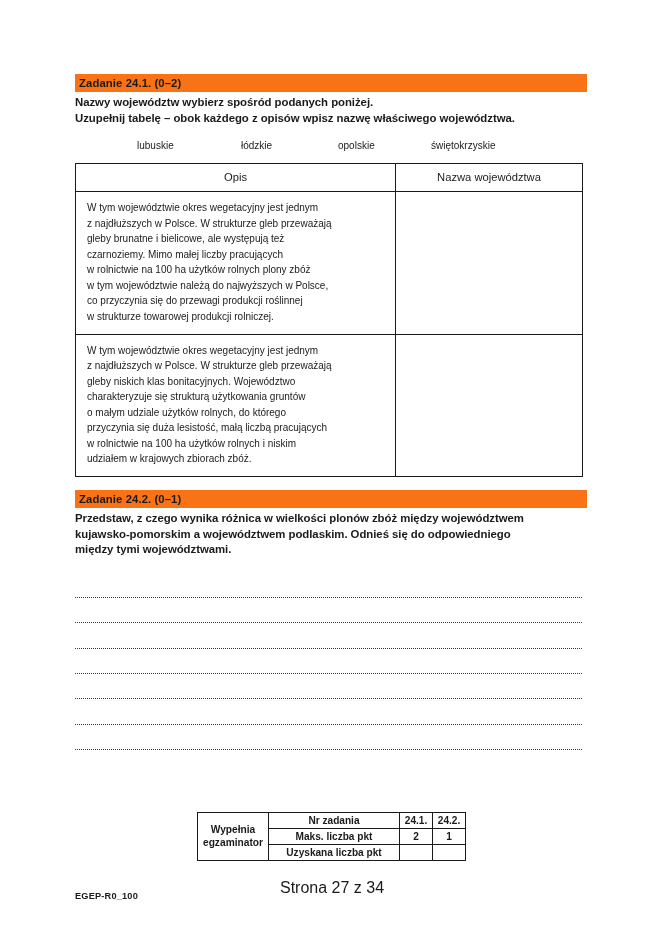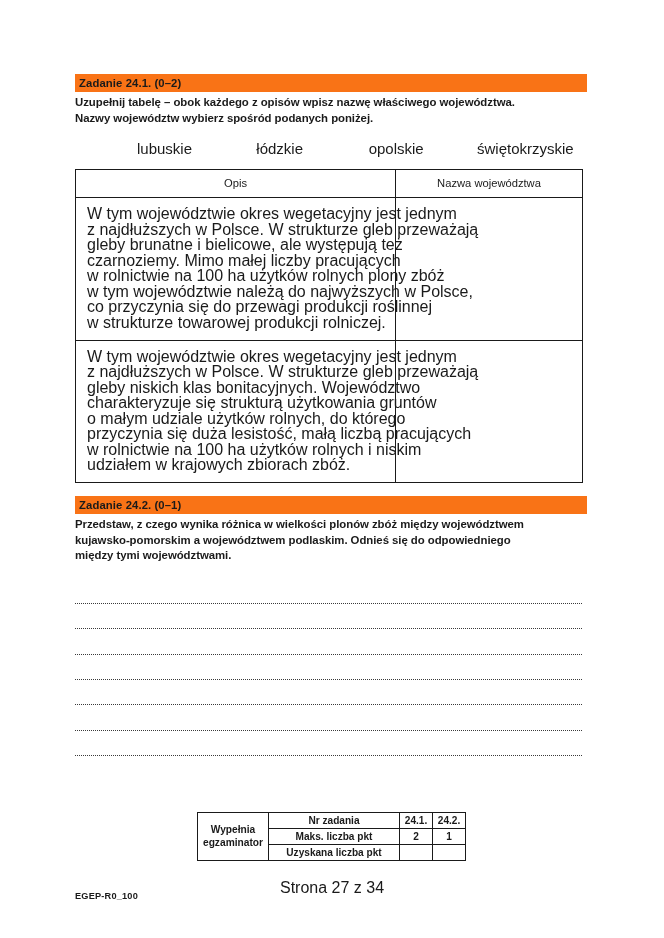--- a/index.html
+++ b/index.html
@@ -47,24 +47,23 @@
     font-size: 11.4px;
     line-height: 15.6px;
     margin-top: 3px;
     letter-spacing: -0.05px;
   }
   .task-instruction div { white-space: nowrap; }
 
   
   .word-bank {
     display: flex;
-    font-size: 15px;
+    font-size: 10px;
     margin-top: 14px;
     padding-left: 62px;
-    justify-content: space-between;
   }
   .word-bank .word {
     text-align: left;
   }
   .word-bank .w0 { width: 104px; }
   .word-bank .w1 { width: 97px; }
   .word-bank .w2 { width: 93px; }
   .word-bank .w3 { width: 110px; }
 
   
@@ -80,21 +79,21 @@
     font-weight: normal;
     vertical-align: top;
   }
   table.main-table th {
     text-align: center;
     font-size: 11.2px;
     padding: 7px 0 8px 0;
     vertical-align: middle;
   }
   td.desc {
-    font-size: 16px;
+    font-size: 10px;
     line-height: 15.55px;
     padding: 8px 6px 9px 11px;
   }
   td.desc div { white-space: nowrap; }
   td.answer { }
   col.c-opis { width: 320px; }
   col.c-nazwa { width: 187px; }
 
   
   .lines {
@@ -165,22 +164,22 @@
 
 <div class="page">
 
   <div class="content">
 
     <div style="height:74px"></div>
 
     <div class="task-bar">Zadanie 24.1. (0–2)</div>
 
     <div class="task-instruction">
+      <div>Nazwy województw wybierz spośród podanych poniżej.</div>
       <div>Uzupełnij tabelę – obok każdego z opisów wpisz nazwę właściwego województwa.</div>
-      <div>Nazwy województw wybierz spośród podanych poniżej.</div>
     </div>
 
     <div class="word-bank">
       <span class="word w0">lubuskie</span>
       <span class="word w1">łódzkie</span>
       <span class="word w2">opolskie</span>
       <span class="word w3">świętokrzyskie</span>
     </div>
 
     <table class="main-table">

